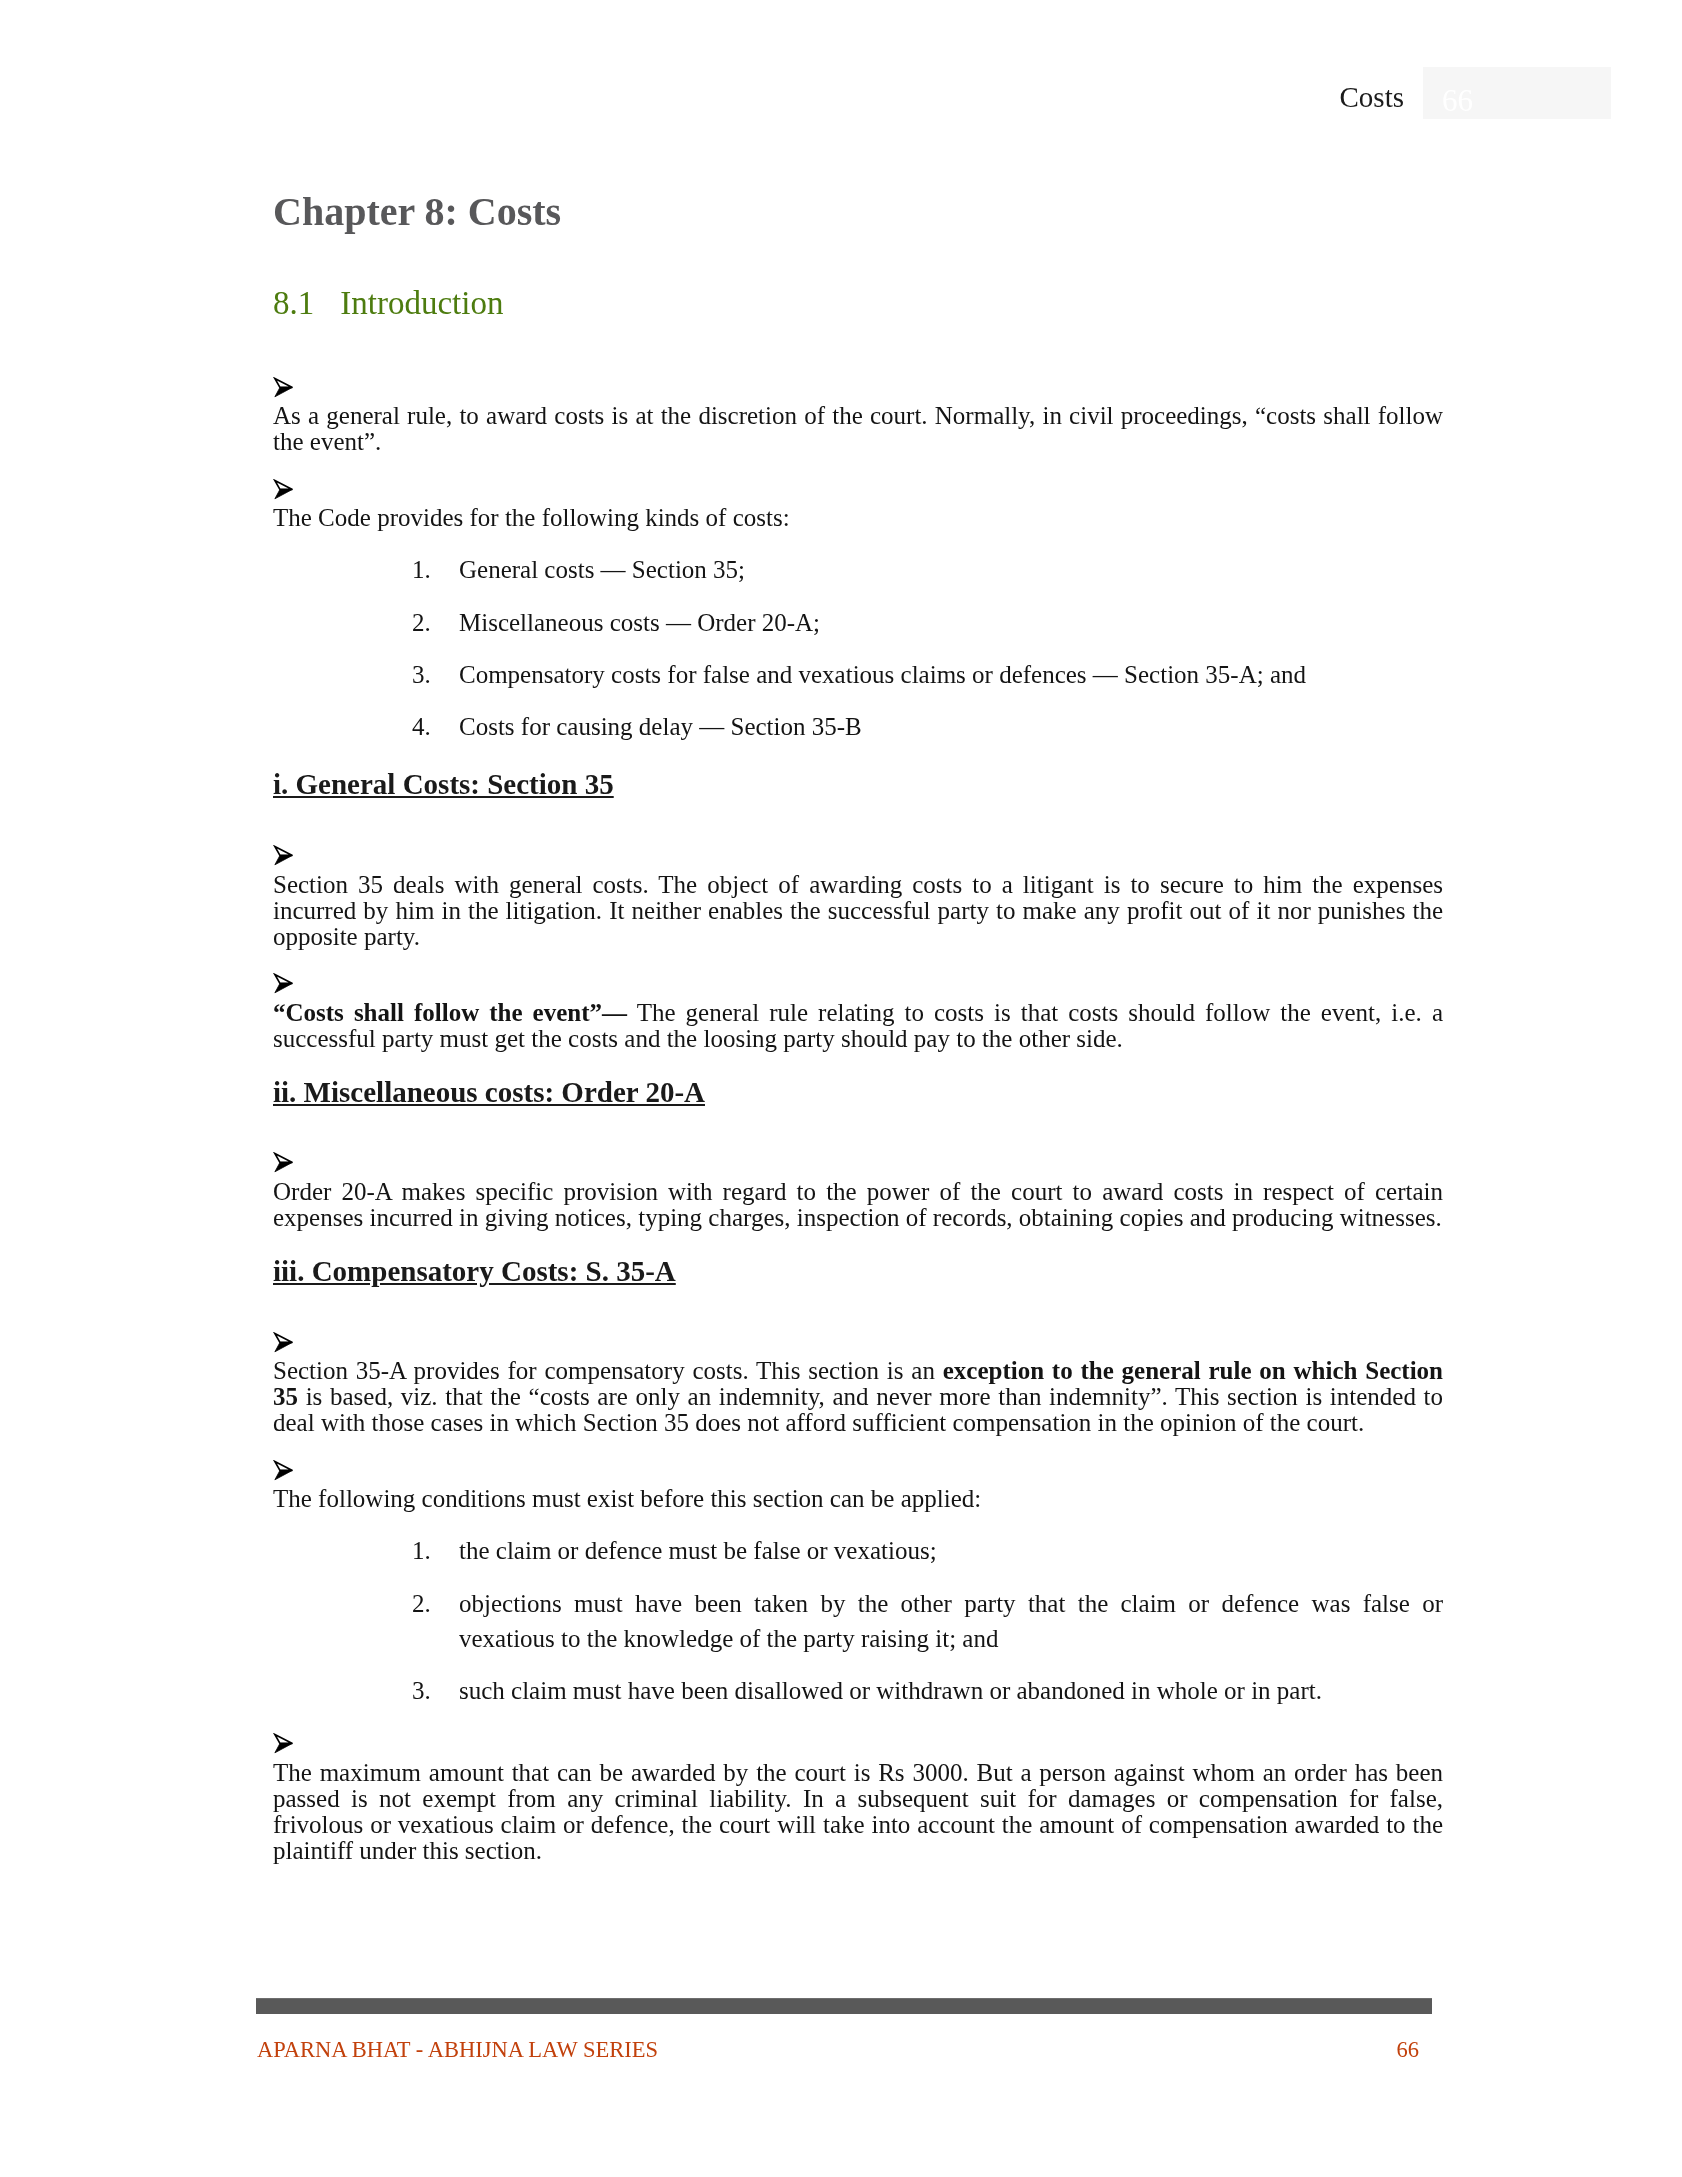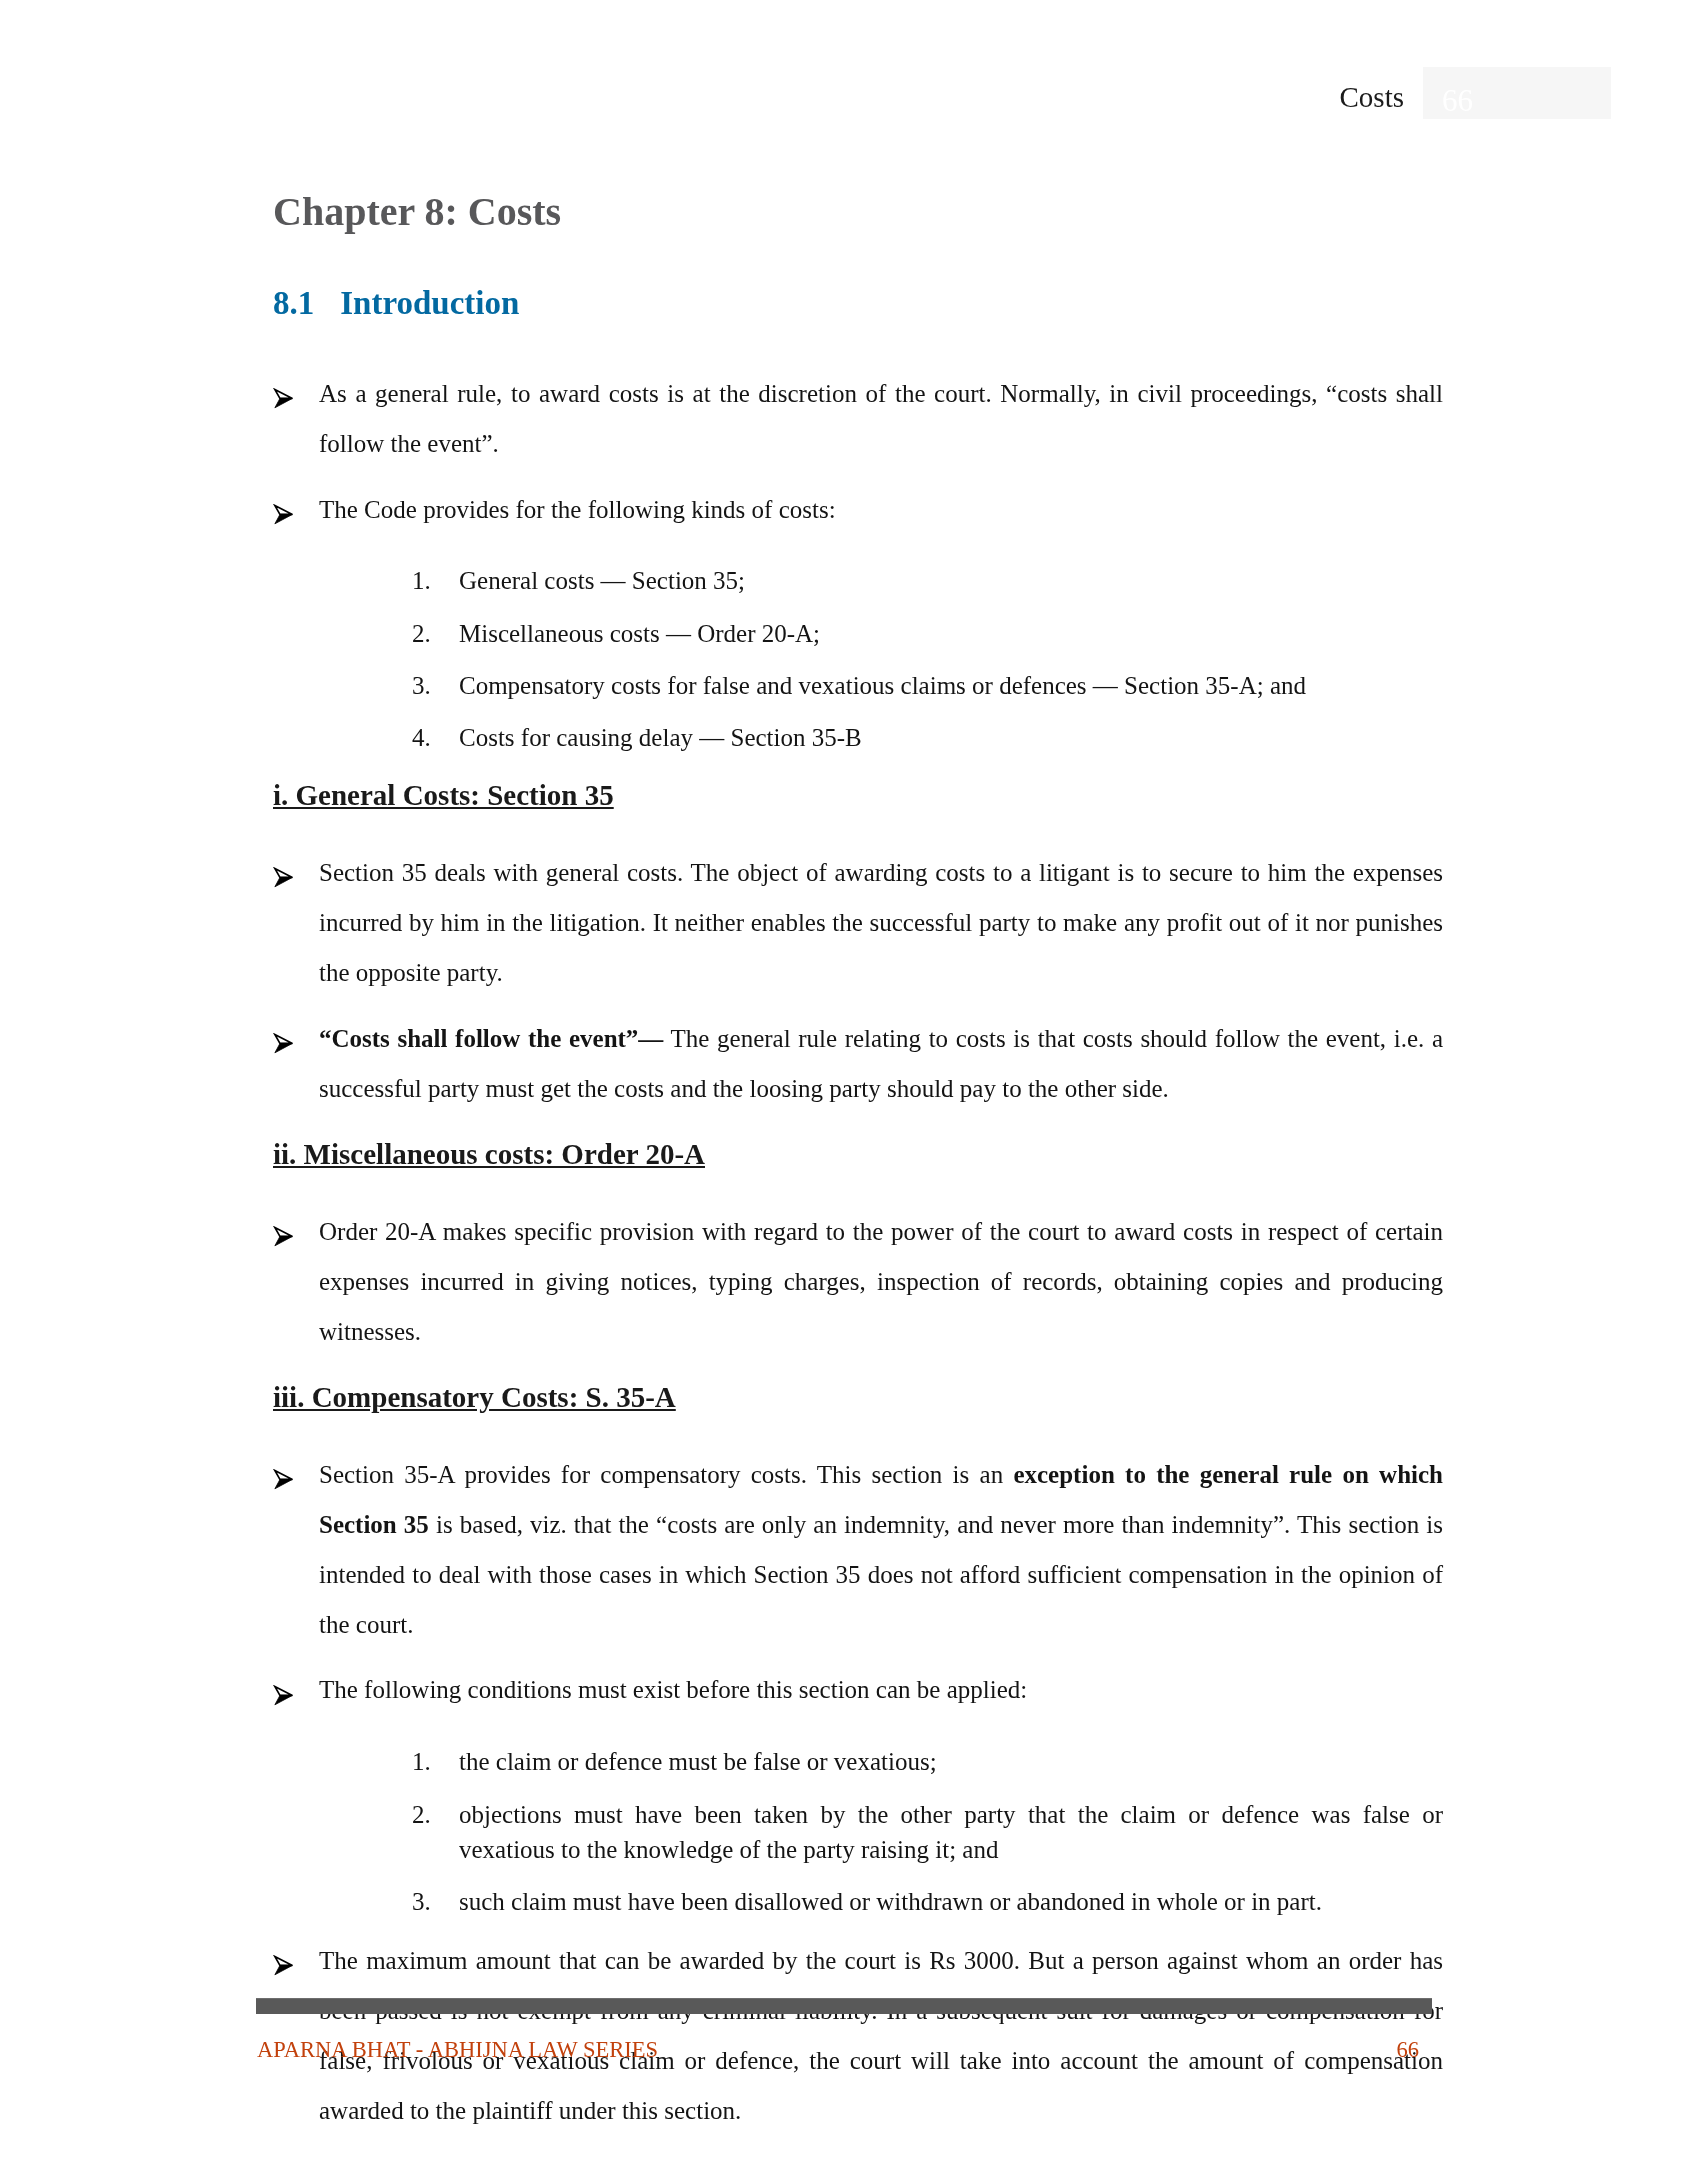--- a/index.html
+++ b/index.html
@@ -49,42 +49,43 @@
   h1.chapter-title {
     font-size: 40px;
     line-height: 46px;
     font-weight: bold;
     color: #58585a;
     margin-bottom: 49px;
   }
   h2.section-title {
     font-size: 33px;
     line-height: 38px;
-    font-weight: bold;
-    color: #0369a1;
+    font-weight: normal;
+    color: #4d7c0f;
     margin-bottom: 47px;
   }
   .sec-num { display: inline-block; margin-right: 26px; }
 
   h3.sub-heading {
     font-size: 29px;
     line-height: 36px;
     font-weight: bold;
     color: #1a1a1a;
     margin-top: 22px;
     margin-bottom: 35px;
     text-decoration: underline;
   }
 
   .bullet {
     display: flex;
     align-items: flex-start;
     margin-bottom: 15.6px;
     font-size: 25px;
-    line-height: 50px;
+    line-height: 26px;
+    flex-direction: column;
   }
   .bullet .marker {
     flex: none;
     width: 46px;
     padding-top: 7.8px;
   }
   .bullet .btext {
     flex: 1;
     text-align: justify;
   }

